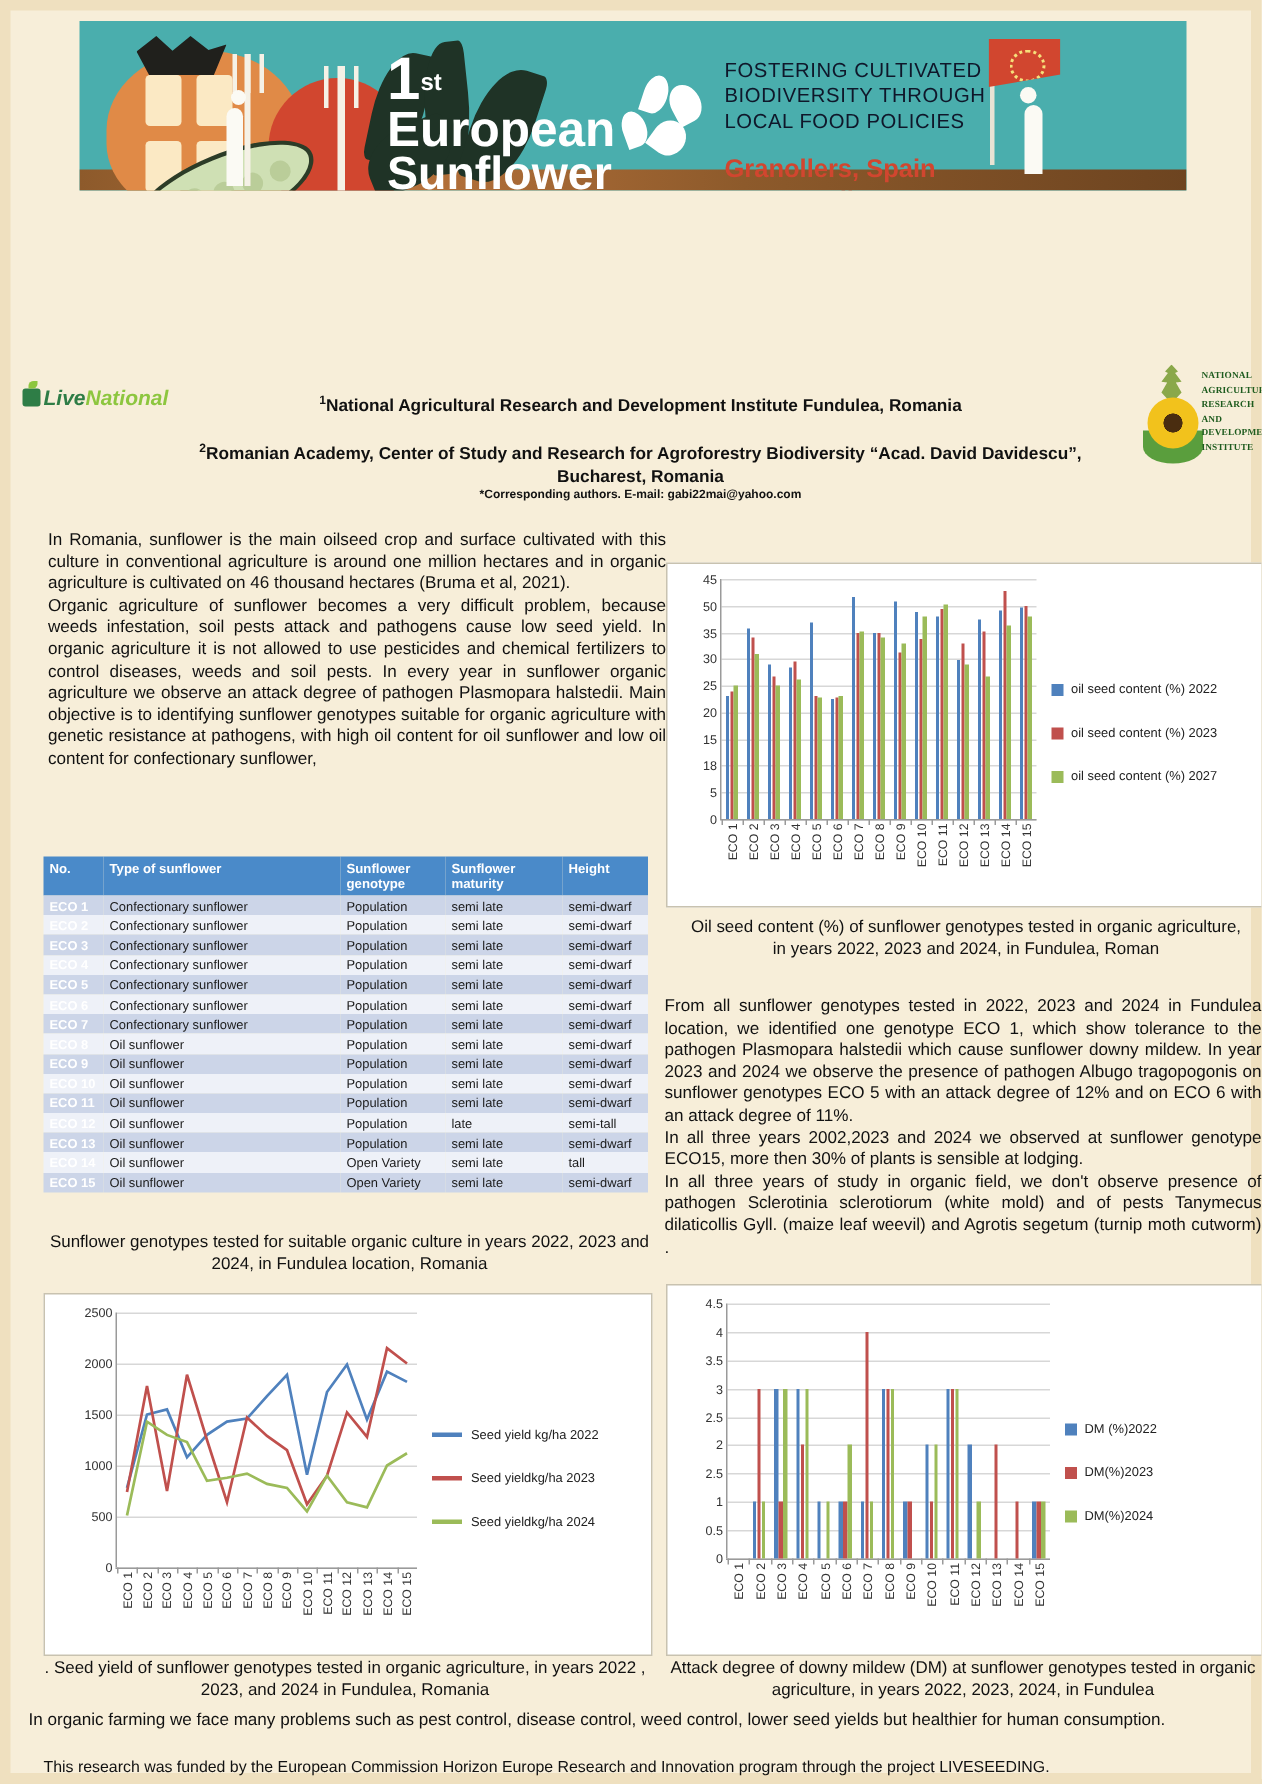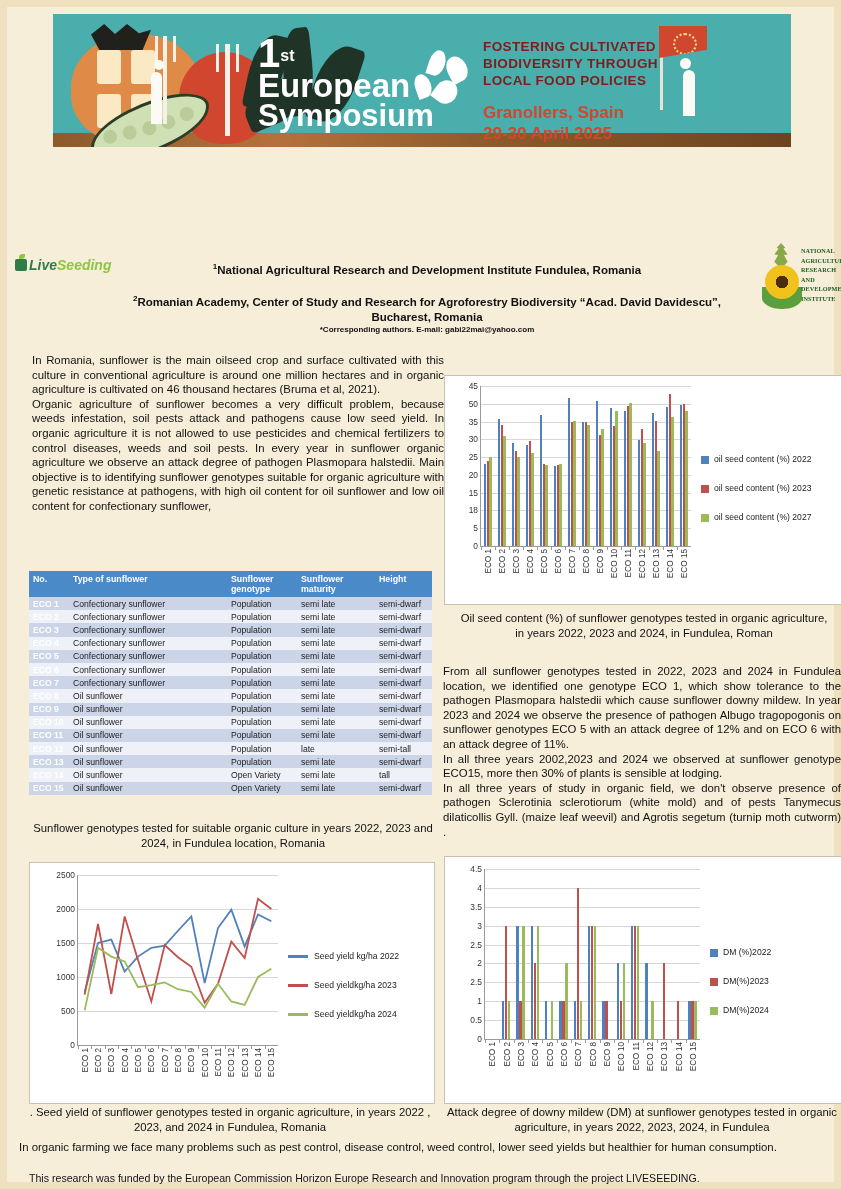--- a/index.html
+++ b/index.html
@@ -11,21 +11,21 @@
     position:relative;
   }
   .page{
     position:absolute;left:7px;top:7px;
     width:827px;height:1175px;
     background:#f7eed9;
     box-sizing:border-box;
   }
   
   .banner{
-    position:absolute;left:46px;top:7px;width:738px;height:133px;
+    position:absolute;left:46px;top:7px;width:738px;height:113px;
     background:#4aaead;overflow:hidden;
   }
   .banner .ground{position:absolute;left:0;bottom:0;width:100%;height:14px;
     background:linear-gradient(90deg,#8d5a2b,#b5713a 30%,#8d5a2b 60%,#6d4420);}
   .pumpkin{position:absolute;left:18px;top:20px;width:130px;height:110px;
     background:#e08a47;border-radius:48% 48% 44% 44%;}
   .pumpkin:before{content:"";position:absolute;left:26px;top:16px;width:24px;height:34px;
     background:#fbe9c4;border-radius:3px;box-shadow:34px 0 0 #fbe9c4,0 44px 0 #fbe9c4,34px 44px 0 #fbe9c4;}
   .tomato{position:absolute;left:126px;top:38px;width:92px;height:92px;
     background:#d1462f;border-radius:50% 50% 46% 46%;}
@@ -39,22 +39,22 @@
     box-shadow:20px 2px 0 #bacd99,40px 4px 0 #bacd99,60px 4px 0 #bacd99,80px 2px 0 #bacd99;}
   .leafclump{position:absolute;left:186px;top:14px;width:150px;height:118px;}
   .leafclump span{position:absolute;background:#1f3326;border-radius:60% 10% 60% 10%;}
   .fork{position:absolute;background:#f5f1e6;}
   .flag{position:absolute;right:84px;top:12px;width:48px;height:32px;background:#d1462f;
     clip-path:polygon(0 0,100% 0,100% 74%,0 100%);}
   .flagpole{position:absolute;right:128px;top:12px;width:3px;height:84px;background:#e8e3d4;}
   .flag .stars{position:absolute;left:14px;top:7px;width:20px;height:18px;
     border:2px dotted #f6e07a;border-radius:50%;}
   .person{position:absolute;background:#fbfaf4;}
-  .banner .headline{position:absolute;left:430px;top:24px;color:#7f1d1d;
-    font-weight:bold;font-size:13.5px;line-height:17px;letter-spacing:.4px;}
+  .banner .headline{position:absolute;left:430px;top:24px;color:#0f172a;
+    font-weight:normal;font-size:13.5px;line-height:17px;letter-spacing:.4px;}
   .banner .place{position:absolute;left:430px;top:88px;color:#d1462f;
     font-weight:bold;font-size:17px;line-height:21px;}
   .banner .logo1{position:absolute;left:205px;top:22px;color:#fff;font-weight:bold;}
   .logo1 .n1{font-size:40px;line-height:34px;}
   .logo1 .sup{font-size:16px;vertical-align:super;}
   .logo1 .eu{font-size:33px;line-height:30px;display:block;}
   .logo1 .sy{font-size:31px;line-height:30px;display:block;}
   .petals{position:absolute;left:358px;top:36px;width:62px;height:62px;}
   .petals i{position:absolute;display:block;background:#fff;border-radius:50% 50% 50% 0;}
   
@@ -146,21 +146,21 @@
       <span style="left:4px;top:56px;width:60px;height:40px;transform:rotate(-22deg);"></span>
     </div>
     <div class="fork" style="left:110px;top:22px;width:4px;height:88px;"></div>
     <div class="fork" style="left:102px;top:22px;width:3px;height:26px;box-shadow:9px 0 0 #f5f1e6,18px 0 0 #f5f1e6;"></div>
     <div class="fork" style="left:172px;top:30px;width:5px;height:92px;"></div>
     <div class="fork" style="left:163px;top:30px;width:3px;height:28px;box-shadow:10px 0 0 #f5f1e6,20px 0 0 #f5f1e6;"></div>
 
     <div class="logo1">
       <span class="n1">1</span><span class="sup">st</span>
       <span class="eu">European</span>
-      <span class="sy">Symposium</span>
+      <span class="sy">Sunflower</span>
     </div>
     <div class="petals">
       <i style="left:18px;top:0;width:16px;height:26px;transform:rotate(18deg);"></i>
       <i style="left:36px;top:6px;width:20px;height:26px;transform:rotate(-28deg);"></i>
       <i style="left:4px;top:24px;width:16px;height:24px;transform:rotate(-20deg);"></i>
       <i style="left:24px;top:30px;width:22px;height:24px;transform:rotate(36deg);"></i>
     </div>
 
     <div class="headline" style="white-space:pre-line;">FOSTERING CULTIVATED
 BIODIVERSITY THROUGH
@@ -178,21 +178,21 @@
     <div class="person" style="right:100px;top:44px;width:11px;height:11px;border-radius:50%;"></div>
     <div class="person" style="left:98px;top:58px;width:11px;height:52px;border-radius:6px 6px 0 0;"></div>
     <div class="person" style="left:101px;top:46px;width:10px;height:10px;border-radius:50%;"></div>
   </div>
 
   <div class="affil"><sup>1</sup>National Agricultural Research and Development Institute Fundulea, Romania</div>
   <div class="affil2"><sup>2</sup>Romanian Academy, Center of Study and Research for Agroforestry Biodiversity “Acad. David Davidescu”, Bucharest, Romania</div>
   <div class="corr">*Corresponding authors. E-mail:  gabi22mai@yahoo.com</div>
 
   <div class="liveseeding">
-    <span class="mark"></span><span class="a">Live</span><span class="b">Seeding</span>
+    <span class="mark"></span><span class="a">Live</span><span class="b">National</span>
   </div>
 
   <div class="nardi">
     <div class="spike"></div>
     <div class="sunleaf"></div>
     <div class="sun"></div>
     <div class="txt">NATIONAL AGRICULTURAL RESEARCH AND DEVELOPMENT INSTITUTE</div>
   </div>
 
   <div class="intro" style="white-space:pre-line;">In Romania, sunflower is the main oilseed crop and surface cultivated with this culture in conventional agriculture is around one million hectares and in organic agriculture is cultivated on 46 thousand hectares (Bruma et al, 2021).

